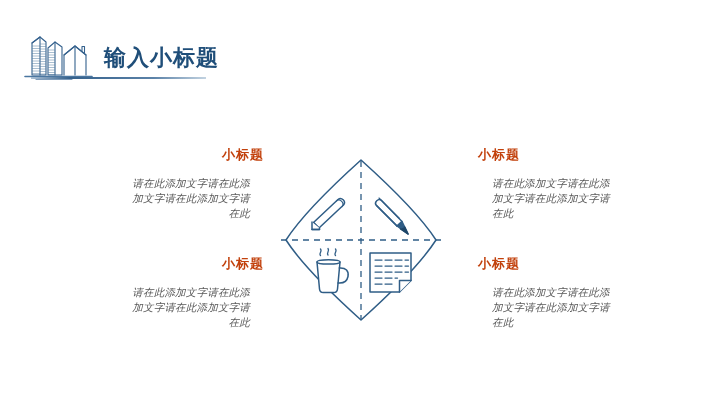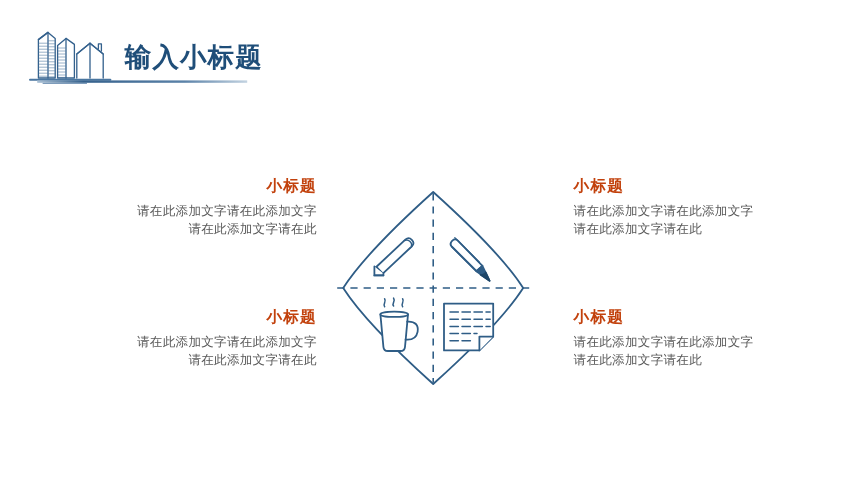--- a/index.html
+++ b/index.html
@@ -12,21 +12,21 @@
     background: #ffffff;
     font-family: "Liberation Sans", "DejaVu Sans", sans-serif;
     overflow: hidden;
     position: relative;
   }
 
   
   #header {
     position: absolute;
     left: 0;
-    top: 0;
+    top: 10px;
     width: 721px;
     height: 95px;
   }
   #header-icon {
     position: absolute;
     left: 22px;
     top: 24px;
     width: 78px;
     height: 48px;
   }
@@ -69,22 +69,23 @@
     font-weight: bold;
     color: #c2410c;
     line-height: 1.1;
     margin: 0 0 7px 0;
     letter-spacing: 1px;
   }
   .tb-body {
     font-size: 10.5px;
     color: #595959;
     line-height: 1.42;
-    margin: 0;
+    margin: 14px;
     letter-spacing: 0.2px;
+    font-style: italic;
   }
   .align-right { text-align: right; }
   .align-left  { text-align: left; }
 
   #block-tl { left: 112px; top: 148px; }
   #block-bl { left: 112px; top: 257px; }
   #block-tr { left: 478px; top: 148px; }
   #block-br { left: 478px; top: 257px; }
 </style>
 </head>

